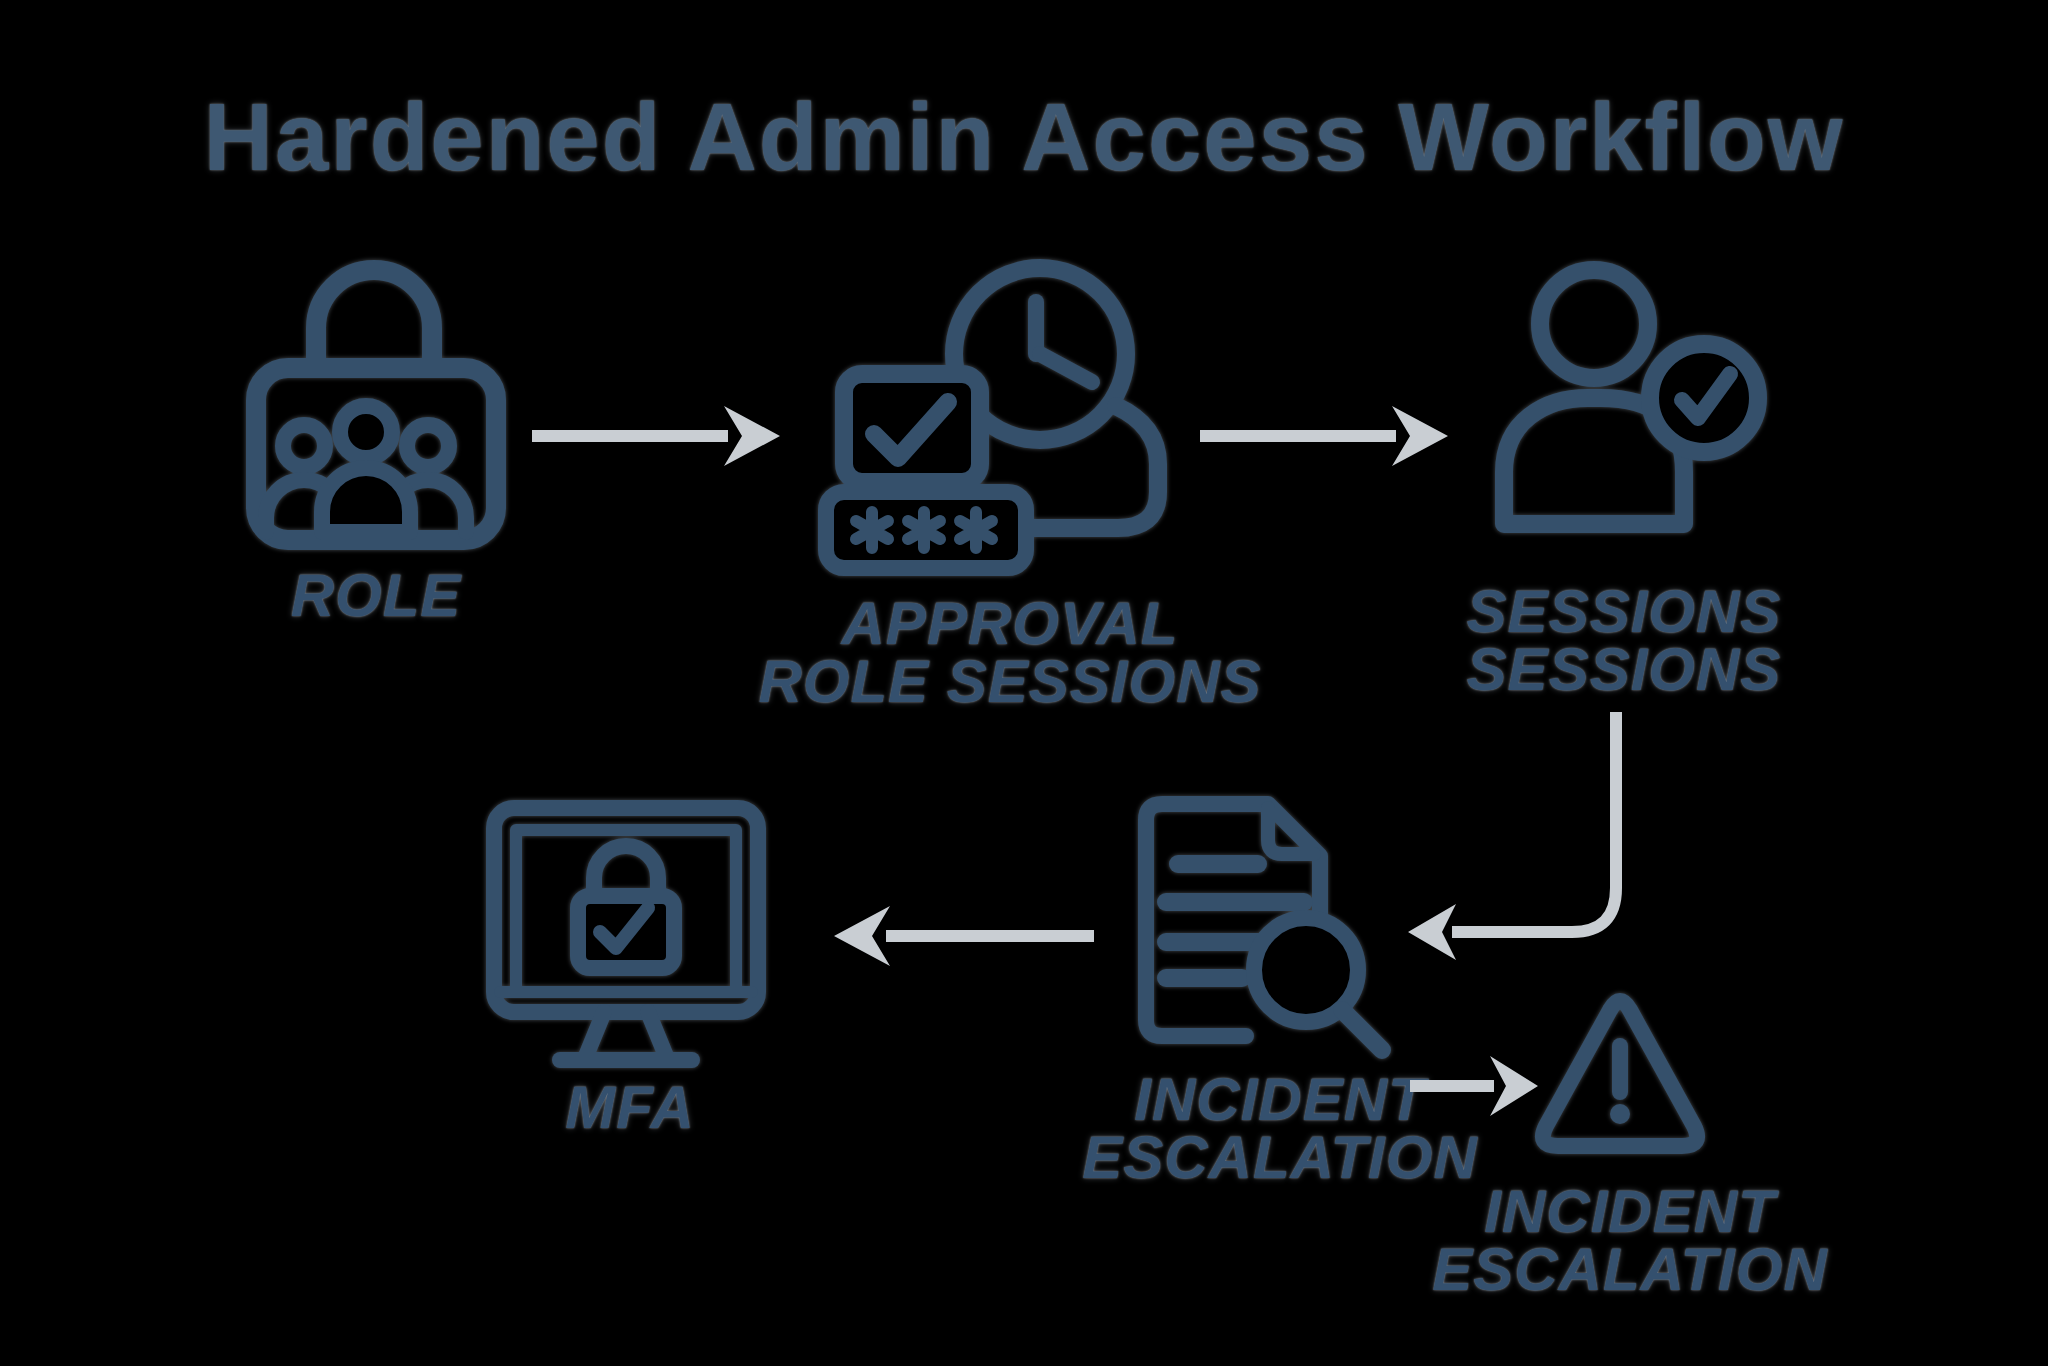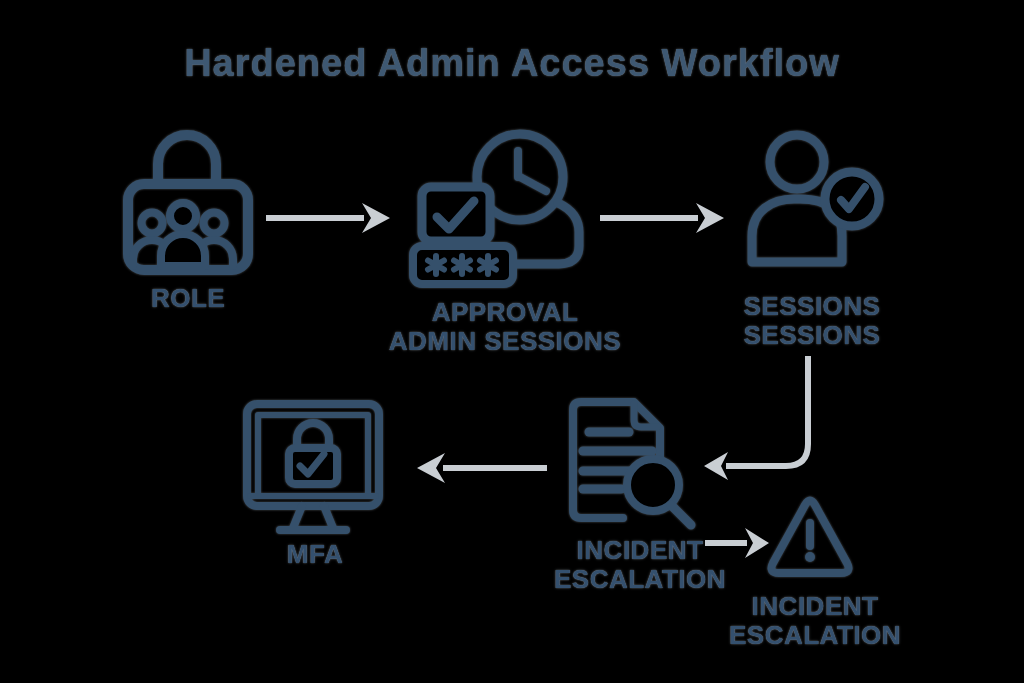--- a/index.html
+++ b/index.html
@@ -16,36 +16,37 @@
     position: relative;
     width: 1024px;
     height: 683px;
     background: var(--color-background);
     overflow: hidden;
   }
   .diagram-title {
     position: absolute;
     left: 0; top: 42px; width: 1024px;
     text-align: center;
-    font-size: 38px;
+    font-size: 48px;
     font-weight: bold;
     letter-spacing: 1px;
     color: var(--color-title);
     text-shadow: 0 0 1px rgba(175,184,194,.7), 0 0 3px rgba(150,160,172,.35);
   }
   .step-label {
     position: absolute;
     width: 300px;
     text-align: center;
-    font-size: 26px;
+    font-size: 30px;
     font-weight: bold;
     letter-spacing: 0.5px;
     line-height: 29px;
     color: var(--color-label);
     text-shadow: 0 0 1px rgba(178,186,196,.75), 0 0 3px rgba(150,160,172,.4);
+    font-style: italic;
   }
   .icon-svg { position: absolute; color: var(--color-icon); filter: drop-shadow(0 0 1px rgba(160,170,182,.45)); }
   .arrow-svg { position: absolute; color: var(--color-arrow); }
   .icon-svg *, .arrow-svg * { vector-effect: none; }
 </style>
 </head>
 <body>
 
 <div class="canvas">
 
@@ -79,21 +80,21 @@
     <path d="M 32,89 L 44,101 L 69,73" stroke-width="9"></path>
     <rect x="8" y="118" width="100" height="38" rx="9" stroke-width="8" fill="#000000"></rect>
     <g stroke-width="6">
       <path d="M 31,128 V 146 M 23,132.5 L 39,141.5 M 23,141.5 L 39,132.5"></path>
       <path d="M 57,128 V 146 M 49,132.5 L 65,141.5 M 49,141.5 L 65,132.5"></path>
       <path d="M 83,128 V 146 M 75,132.5 L 91,141.5 M 75,141.5 L 91,132.5"></path>
     </g>
   </svg>
   <div class="step-label" style="left:355px; top:298px;">
     <div>APPROVAL</div>
-    <div>ADMIN SESSIONS</div>
+    <div>ROLE SESSIONS</div>
   </div>
 
   <svg class="arrow-svg" style="left:596px; top:200px;" width="130" height="36" viewBox="0 0 130 36">
     <line x1="4" y1="18" x2="102" y2="18" stroke="currentColor" stroke-width="6"></line>
     <polygon points="100,3 128,18 100,33 109,18" fill="currentColor"></polygon>
   </svg>
 
   <svg class="icon-svg" style="left:742px; top:126px;" width="148" height="142" viewBox="0 0 148 142" fill="none" stroke="currentColor" stroke-linecap="round" stroke-linejoin="round">
     <circle cx="55" cy="36" r="27" stroke-width="9"></circle>
     <path d="M 10,136 V 110 C 10,85 30,73 52,73 H 58 C 86,73 100,85 100,110 V 136 Z" stroke-width="9"></path>

